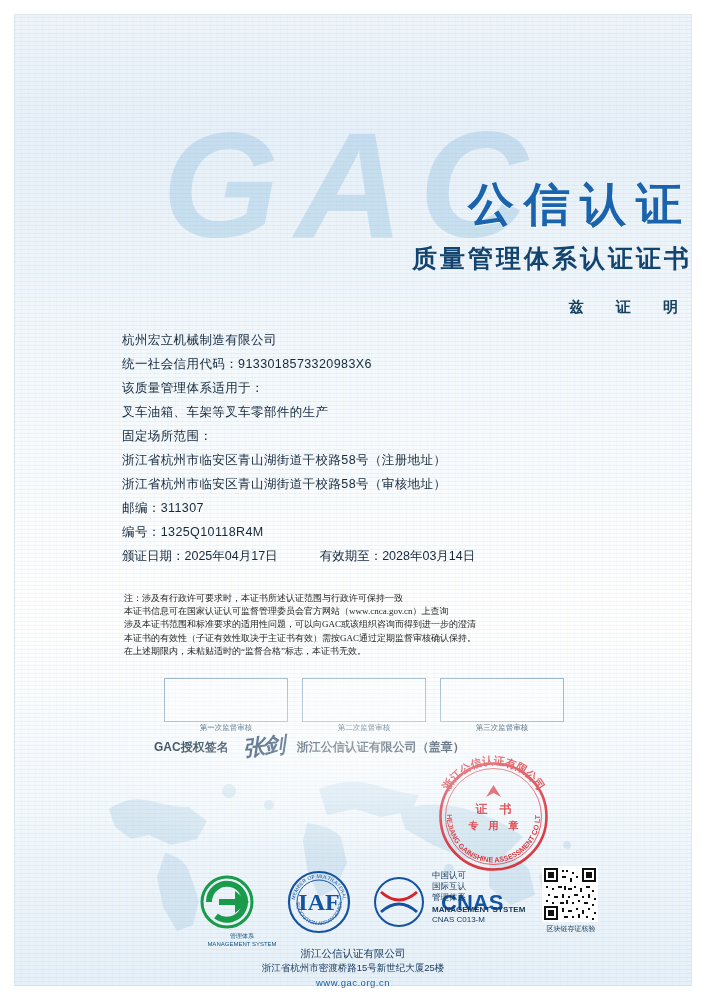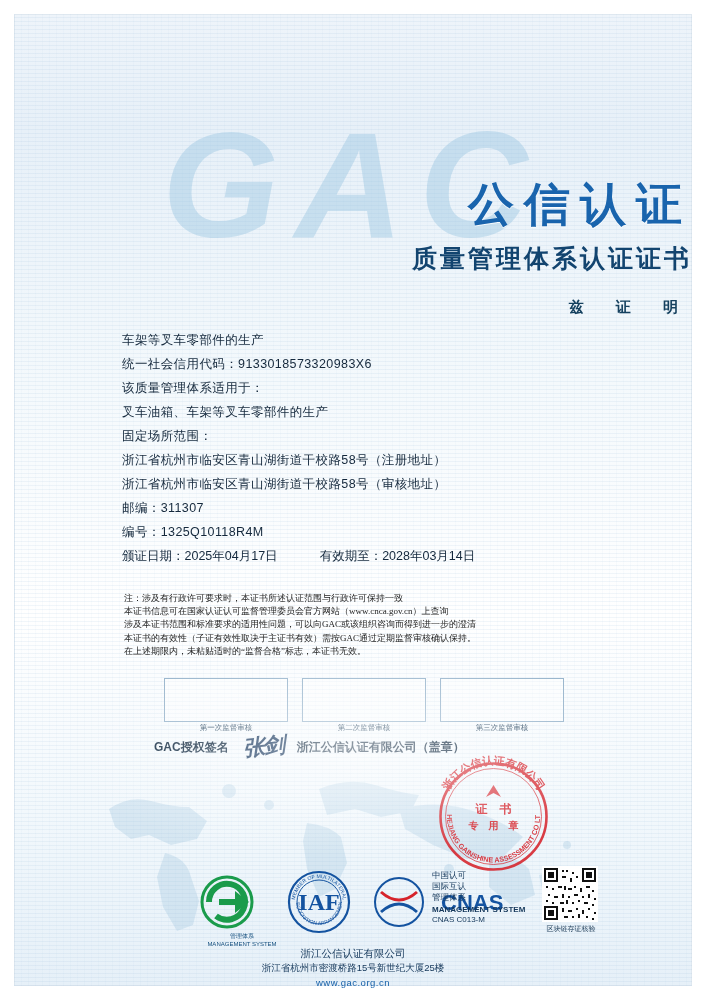--- a/index.html
+++ b/index.html
@@ -310,21 +310,21 @@
     </svg>
 
     <div class="ghost-gac">GAC</div>
 
     <div class="content">
       <div class="title-cn">公信认证</div>
       <div class="subtitle-cn">质量管理体系认证证书</div>
       <div class="hereby">兹 证 明</div>
 
       <div class="body-block">
-        <div class="body-line">车架等叉车零部件的生产</div>
+        <div class="body-line">杭州宏立机械制造有限公司</div>
         <div class="body-line">统一社会信用代码：9133018573320983X6</div>
         <div class="body-line">该质量管理体系适用于：</div>
         <div class="body-line">叉车油箱、车架等叉车零部件的生产</div>
         <div class="body-line">固定场所范围：</div>
         <div class="body-line">浙江省杭州市临安区青山湖街道干校路58号（注册地址）</div>
         <div class="body-line">浙江省杭州市临安区青山湖街道干校路58号（审核地址）</div>
         <div class="body-line">邮编：311307</div>
         <div class="body-line">编号：1325Q10118R4M</div>
         <div class="dates-row">
           <span>颁证日期：2025年04月17日</span>

